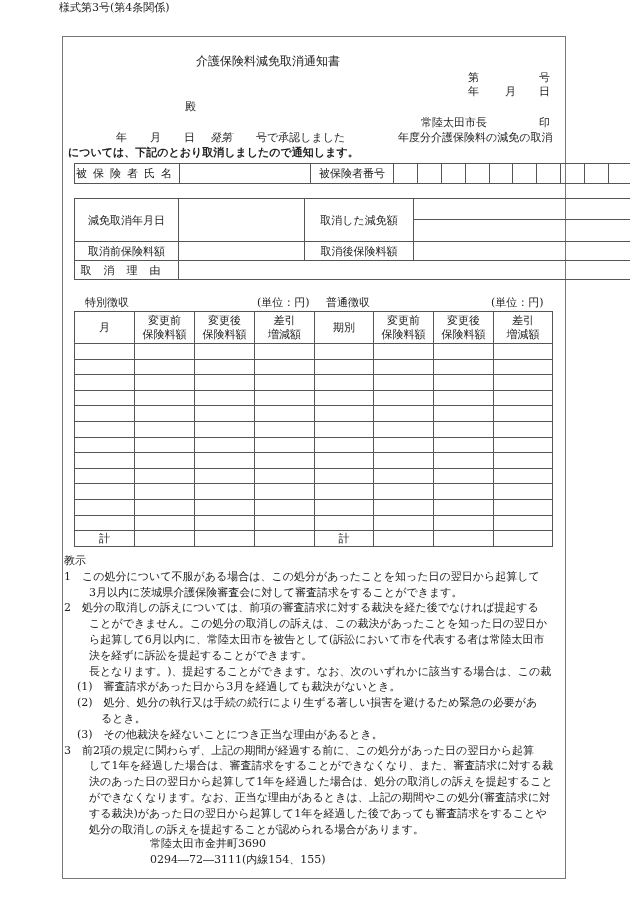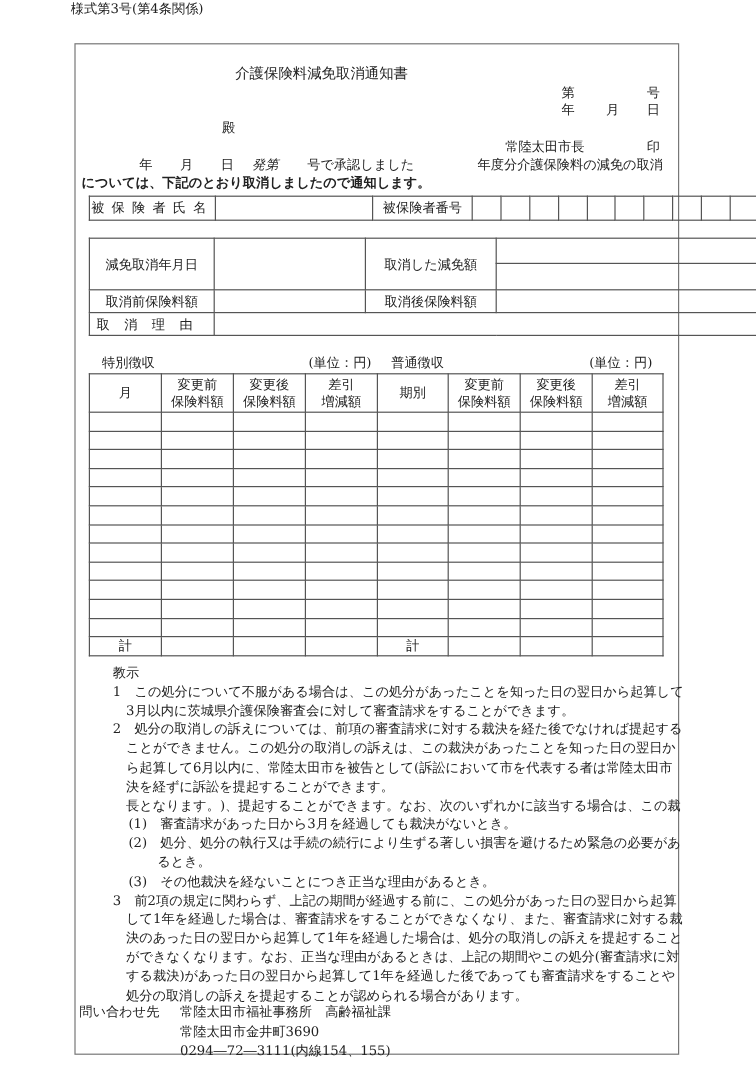--- a/index.html
+++ b/index.html
@@ -14,23 +14,23 @@
   td, th { border:1px solid #555; padding:0; font-weight:normal; font-size:11px;
            text-align:center; vertical-align:middle; }
   .t1 { left:74px; top:163px; width:559px; height:21px; }
   .t1 td { height:19px; }
   .t2 { left:74px; top:198px; width:574px; }
   .t3 { left:74px; top:311px; width:479px; }
   .t3 th { height:31px; line-height:14px; }
   .t3 td { height:14.6px; }
   .spaced { letter-spacing:6px; }
   .spaced2 { letter-spacing:12px;margin-left:37px; }
-  .notes { left:64px; top:553px; font-size:11px; line-height:15.8px; white-space:normal; width:500px;margin-left:30px; }
+  .notes { left:64px; top:553px; font-size:11px; line-height:15.8px; white-space:normal; width:500px; }
   .notes p { margin:0; }
-  .indent1 { padding-left:11px; }
+  .indent1 { padding-left:25px; }
   .indent-sub { padding-left:13px; }
   .indent-sub2 { padding-left:37px; }
   .contact { left:66px; top:836px; font-size:11px; line-height:16px; }
 </style>
 </head>
 <body>
 
 <div class="abs form-label">様式第3号(第4条関係)</div>
 <div class="frame"></div>
 
@@ -297,16 +297,15 @@
   <p class="indent-sub">(3)　その他裁決を経ないことにつき正当な理由があるとき。</p>
   <p>3　前2項の規定に関わらず、上記の期間が経過する前に、この処分があった日の翌日から起算</p>
   <p class="indent1">して1年を経過した場合は、審査請求をすることができなくなり、また、審査請求に対する裁</p>
   <p class="indent1">決のあった日の翌日から起算して1年を経過した場合は、処分の取消しの訴えを提起すること</p>
   <p class="indent1">ができなくなります。なお、正当な理由があるときは、上記の期間やこの処分(審査請求に対</p>
   <p class="indent1">する裁決)があった日の翌日から起算して1年を経過した後であっても審査請求をすることや</p>
   <p class="indent1">処分の取消しの訴えを提起することが認められる場合があります。</p>
 </div>
 
 <div class="abs contact">
-  <div><span style="display:inline-block;width:84px">問い合わせ先</span><span>常陸太田市福祉事務所　高齢福祉課</span></div>
   <div style="padding-left:84px">常陸太田市金井町3690</div>
   <div style="padding-left:84px">0294―72―3111(内線154、155)</div>
 </div>
 
 </body></html>

